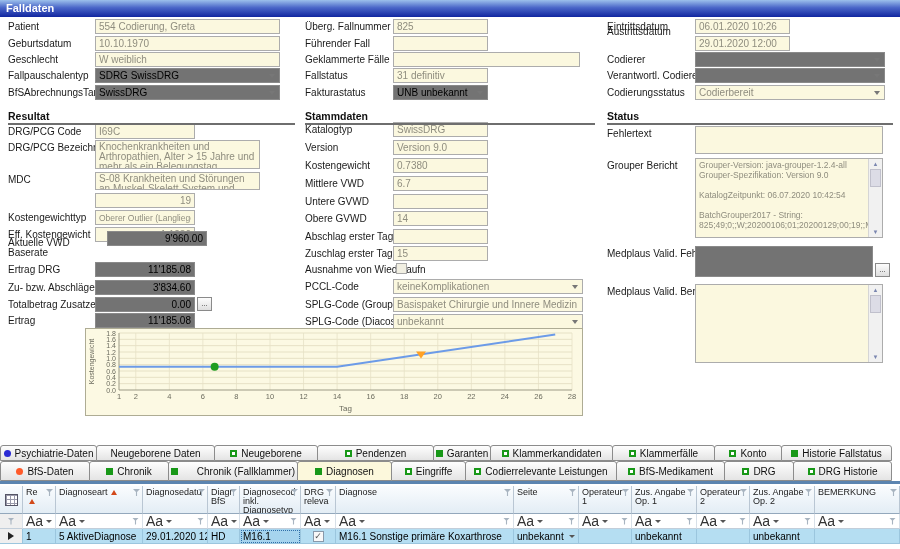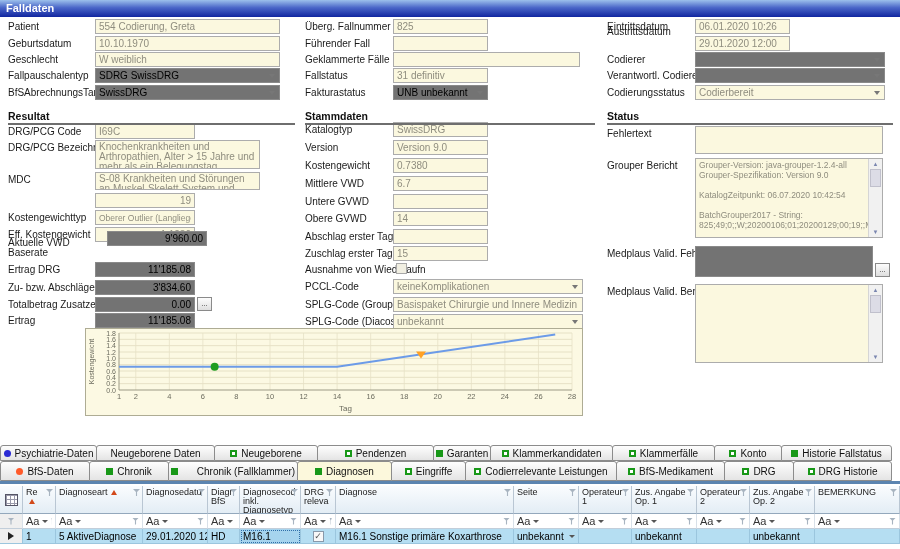--- a/index.html
+++ b/index.html
@@ -64,21 +64,21 @@
   .td.selcell{background:#A6D4EE;outline:1px dotted #2F6EA8;outline-offset:-2px;}
   .mark{width:0;height:0;border-top:4px solid transparent;border-bottom:4px solid transparent;
     border-left:6px solid #222;}
   .gridico{width:11px;height:10px;border:1px solid #556;background-color:#fff;
     background-image:linear-gradient(#99a 1px,transparent 1px),linear-gradient(90deg,#99a 1px,transparent 1px);
     background-size:4px 4px;}
   .cbx2{width:11px;height:11px;box-sizing:border-box;background:#F8F8F8;border:1px solid #8899AA;
     font-size:9px;line-height:9px;text-align:center;color:#555;margin:0 auto;}
   .car{width:0;height:0;border-left:3px solid transparent;border-right:3px solid transparent;
     border-top:3px solid #555;display:inline-block;}
-  .aa{font-size:11px;color:#333;}
+  .aa{font-size:14px;color:#333;}
 </style>
 </head>
 <body>
 
 <div class="screen">
   <div class="titlebar">
     <span>Falldaten</span>
   </div>
   <div id="form-layer">
       <div class="lbl" style="left: 8px; top: 21px;">Patient</div>

